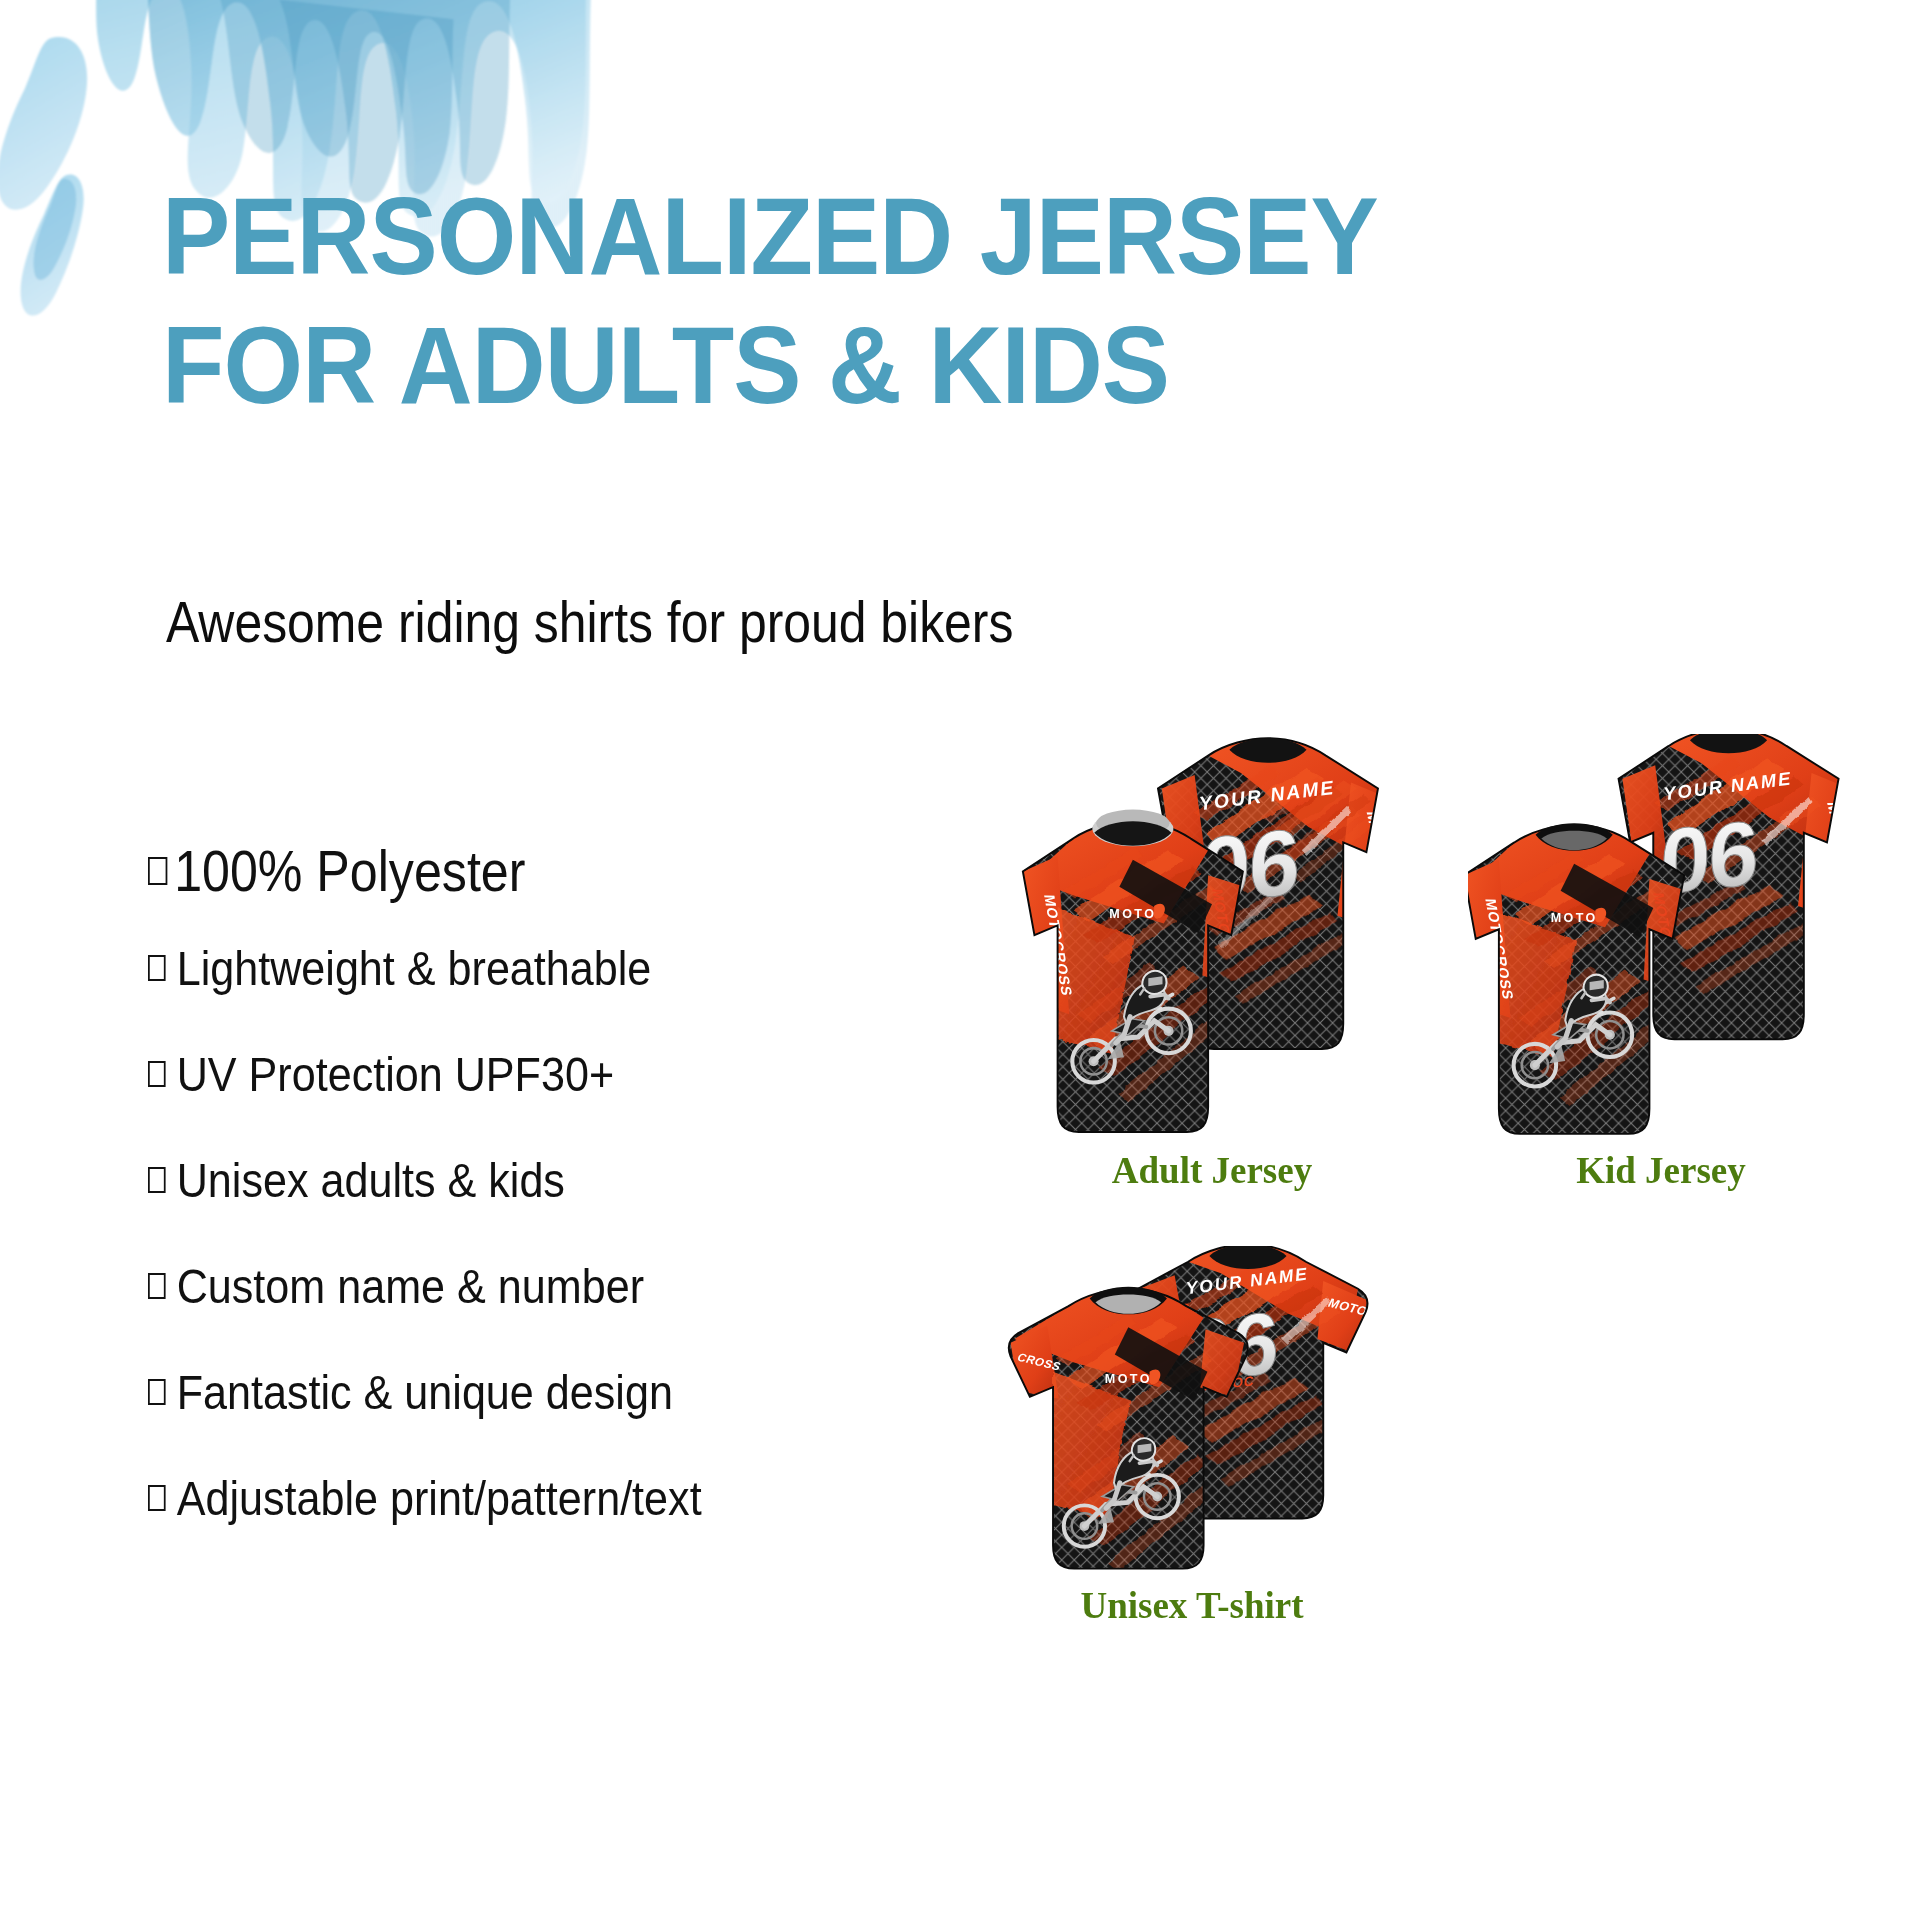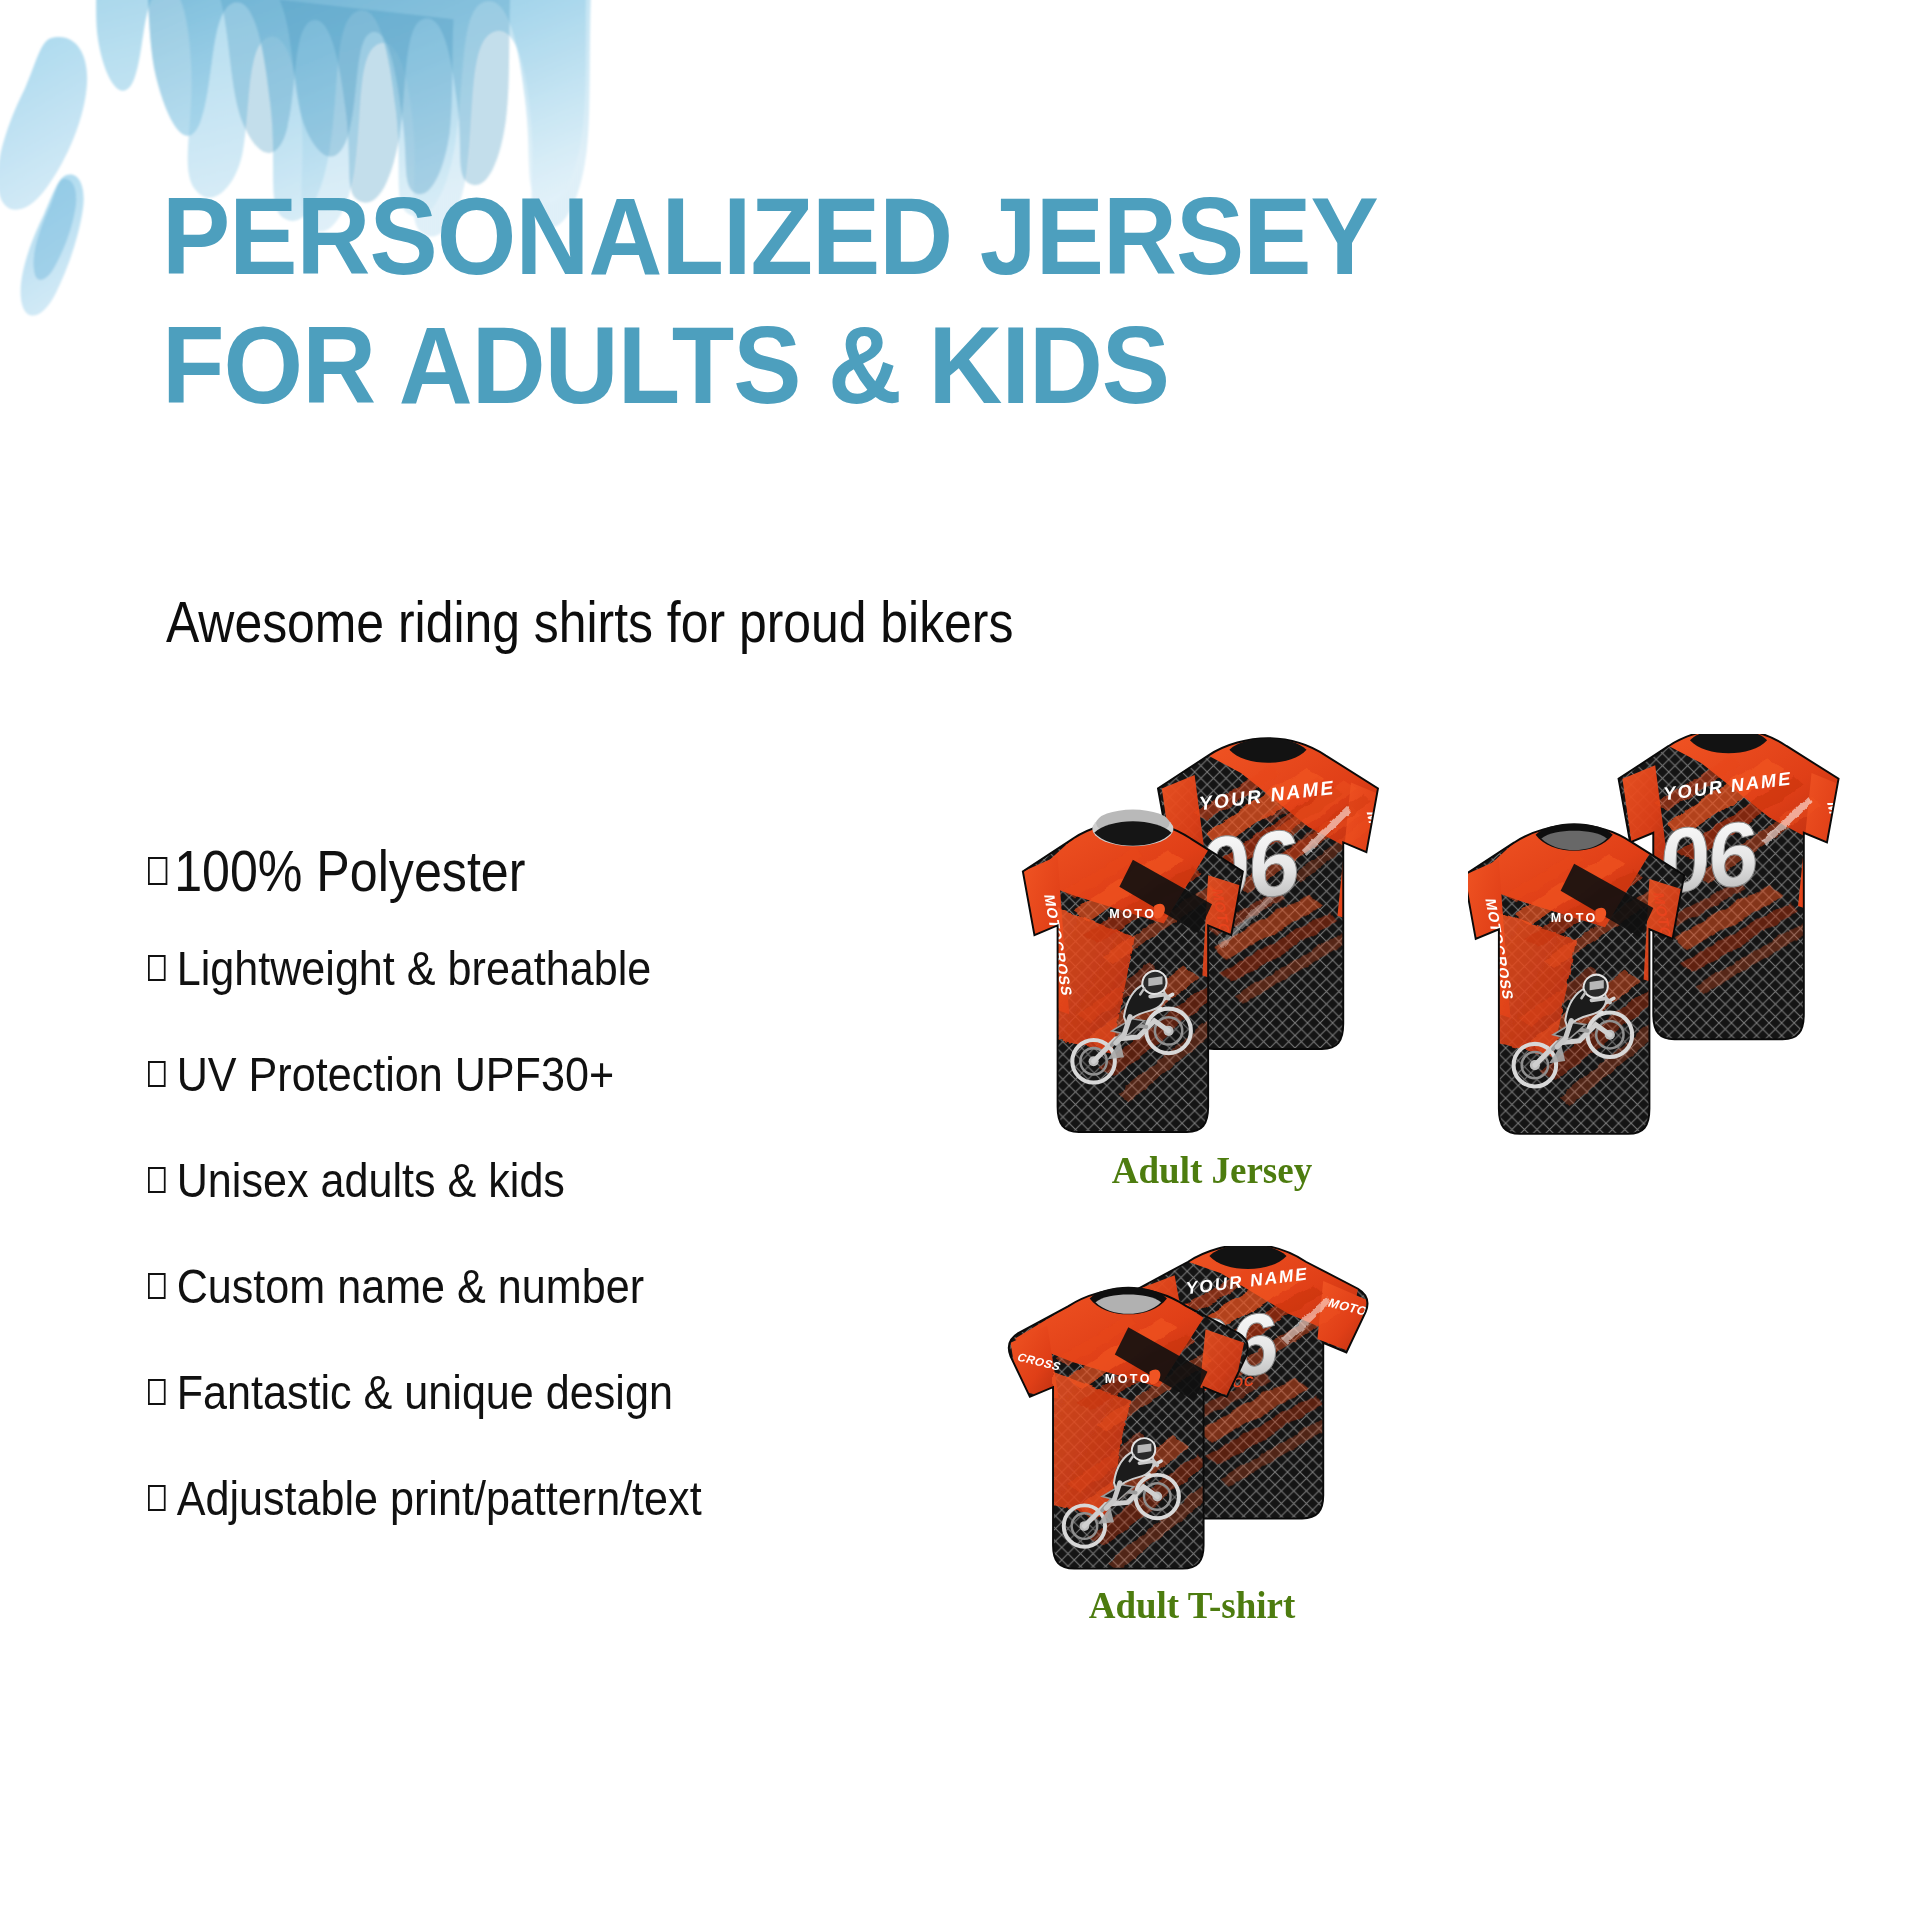--- a/index.html
+++ b/index.html
@@ -431,20 +431,21 @@
         <text x="0" y="0" fill="#ffffff" font-family="Liberation Sans, sans-serif" font-weight="bold" font-size="15" letter-spacing="1" transform="translate(18,170) rotate(80) skewX(-12)">MOTOCROSS</text>
         <text x="0" y="0" fill="#e8431d" font-family="Liberation Sans, sans-serif" font-weight="bold" font-size="15" letter-spacing="1" transform="translate(192,164) rotate(80) skewX(-12)">MOTOCROSS</text>
       </g>
       <path d="M48,112 C66,100 90,94 110,94 C130,94 152,100 170,112
                L224,146 L212,212 L188,202 L188,388 C188,406 182,414 166,414
                L54,414 C38,414 32,406 32,388 L32,202 L8,212 L-4,146 Z" fill="none" stroke="#0a0a0a" stroke-width="2"></path>
       <path d="M70,104 C86,126 134,126 150,104 C142,96 126,92 110,92 C94,92 78,96 70,104 Z" fill="#0e0e0e"></path>
       <path d="M76,108 C92,124 128,124 144,108 C136,102 124,100 110,100 C96,100 84,102 76,108 Z" fill="#9a9a9a" opacity="0.65"></path>
     </g>
   </svg>
+  <div class="caption" style="top:415px;">Kid Jersey</div>
 </div>
 
 <div class="product" id="prod-adult-tee">
   <svg class="shirt-wrap" width="386" height="348" viewBox="0 0 400 360">
 
     <g>
       <clipPath id="at-back-clip">
         <path d="M196,16 C214,4 238,-2 258,-2 C278,-2 300,4 318,16
                  L372,44 C382,50 384,58 380,68 L360,110 L336,100 L336,258
                  C336,274 330,282 314,282 L202,282 C186,282 180,274 180,258
@@ -507,15 +508,15 @@
         <text x="0" y="0" fill="#ffffff" font-family="Liberation Sans, sans-serif" font-weight="bold" font-size="12" letter-spacing="0.5" transform="translate(18,118) rotate(14) skewX(-12)">CROSS</text>
       </g>
       <path d="M72,62 C90,50 114,44 134,44 C154,44 176,50 194,62
                L248,90 C258,96 260,104 256,114 L236,156 L212,146 L212,310
                C212,326 206,334 190,334 L78,334 C62,334 56,326 56,310
                L56,146 L32,156 L12,114 C8,104 10,96 20,90 Z" fill="none" stroke="#0a0a0a" stroke-width="2"></path>
       <path d="M94,54 C110,76 158,76 174,54 C166,46 150,42 134,42 C118,42 102,46 94,54 Z" fill="#0e0e0e"></path>
       <path d="M100,58 C116,74 152,74 168,58 C160,52 148,50 134,50 C120,50 108,52 100,58 Z" fill="#e8e8e8" opacity="0.75"></path>
     </g>
   </svg>
-  <div class="caption" style="top:338px;">Adult T-shirt</div>
+  <div class="caption" style="top:338px;">Unisex T-shirt</div>
 </div>
 
 
 </body></html>

